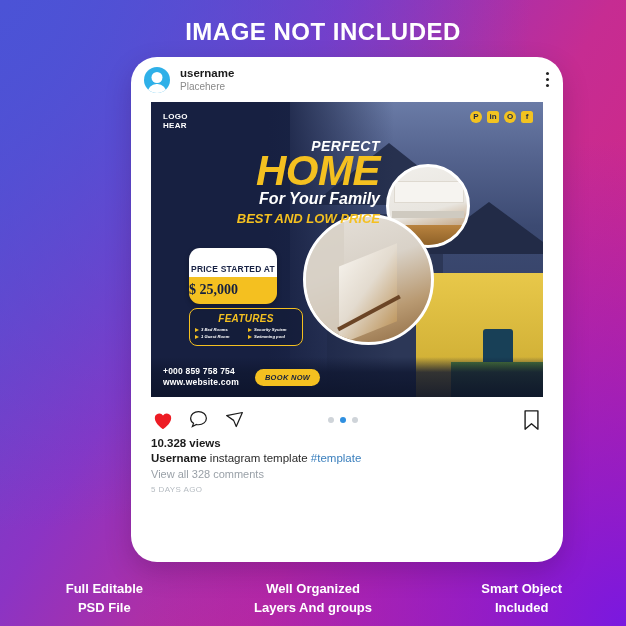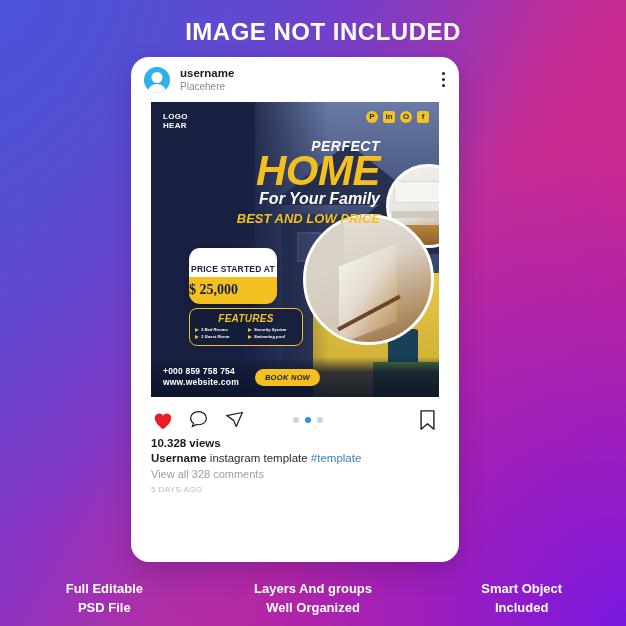--- a/index.html
+++ b/index.html
@@ -15,22 +15,22 @@
       radial-gradient(circle at 0% 0%, #4b53d6 0%, rgba(75,83,214,0) 60%),
       linear-gradient(120deg,#5350d2 0%, #8b34c4 35%, #c62c92 62%, #d9247e 100%);
     overflow:hidden;
   }
   .headline{
     position:absolute;top:18px;left:0;width:626px;text-align:center;
     color:#ffffff;font-size:24px;font-weight:bold;letter-spacing:.5px;padding-left:10px;
   }
   
   .card{
-    position:absolute;left:131px;top:57px;width:328px;height:505px;
-    background:#ffffff;border-radius:18px;
+    position:absolute;left:131px;top:57px;width:432px;height:505px;
+    background:#ffffff;border-radius:26px;
     box-shadow:0 10px 26px rgba(40,0,60,.22);
     overflow:hidden;
   }
   .post-head{
     height:45px;display:flex;align-items:center;padding:0 14px 0 13px;
   }
   .avatar{
     width:26px;height:26px;border-radius:50%;
     background:#2fb0e8;position:relative;overflow:hidden;flex:0 0 auto;
   }
@@ -297,22 +297,22 @@
     </div>
 
   </div>
 
   <div class="footer">
     <div class="fcol">
       <div>Full Editable</div>
       <div>PSD File</div>
     </div>
     <div class="fcol">
+      <div>Well Organized</div>
       <div>Layers And groups</div>
-      <div>Well Organized</div>
     </div>
     <div class="fcol">
       <div>Smart Object</div>
       <div>Included</div>
     </div>
   </div>
 
 </div>
 
 </body></html>

